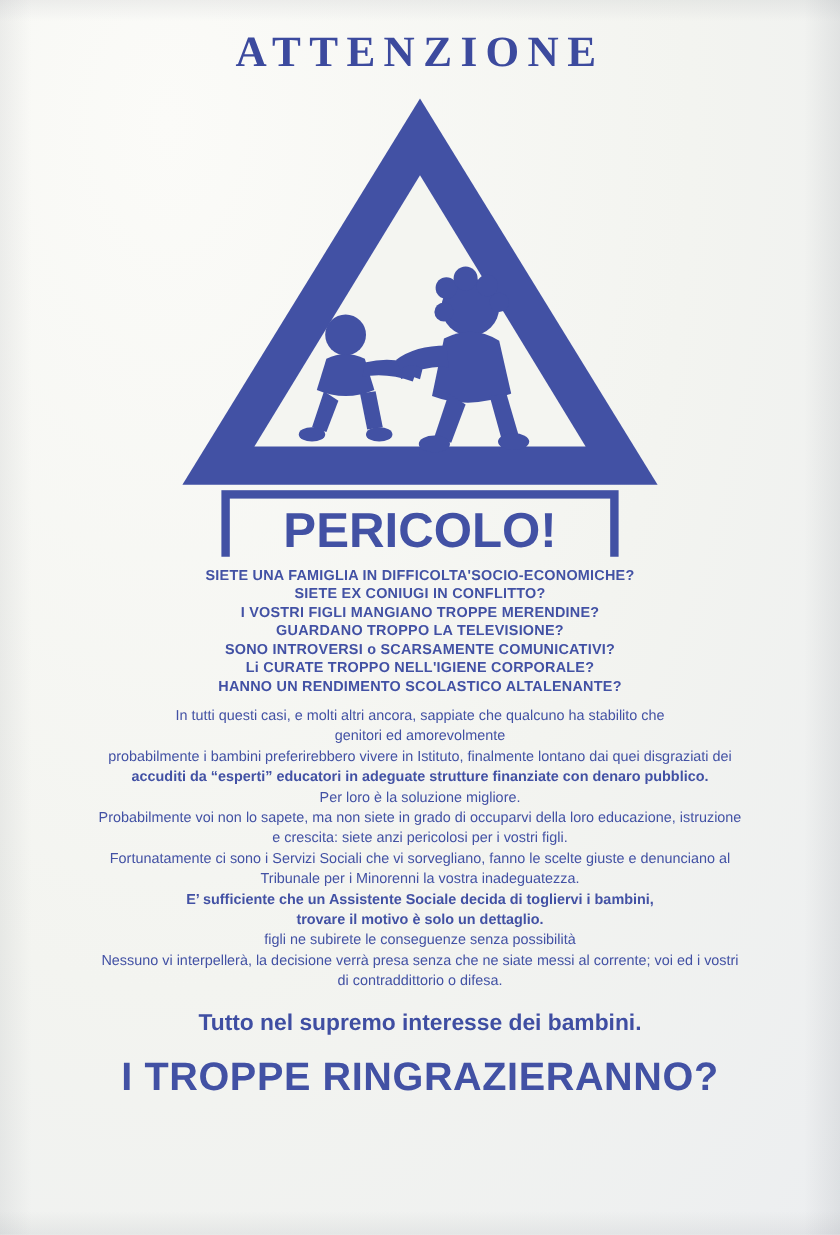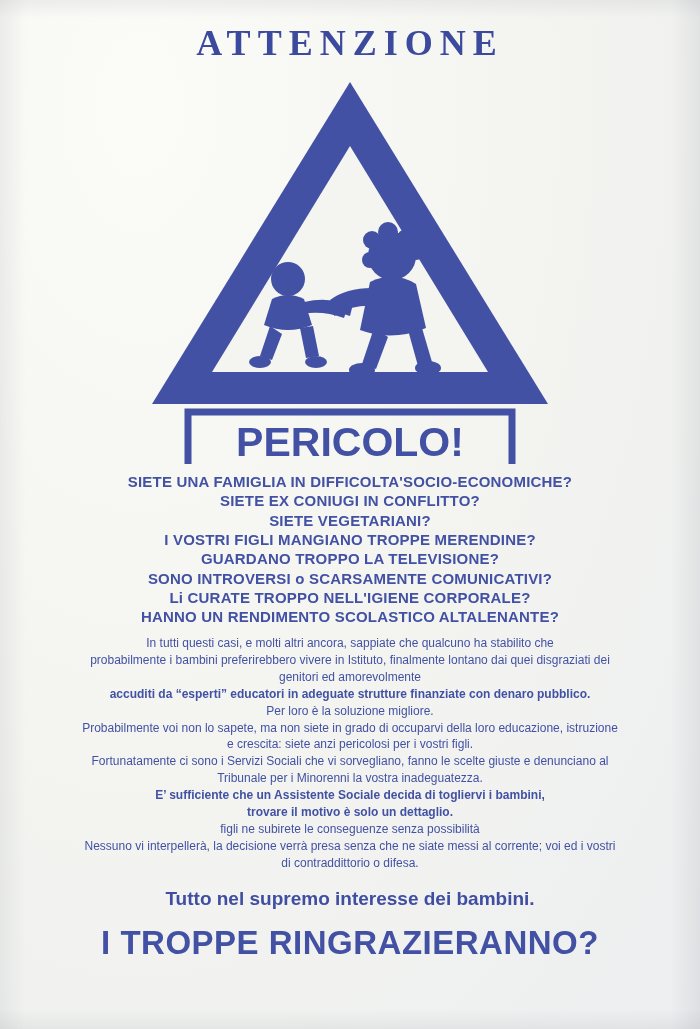--- a/index.html
+++ b/index.html
@@ -54,21 +54,21 @@
     width: 420px;
     height: 390px;
     position: relative;
   }
   .sign-wrap svg { display: block; }
 
   .questions {
     margin: 8px auto 0 auto;
     width: 96%;
     font-weight: bold;
-    font-size: 15px;
+    font-size: 12px;
     line-height: 1.29;
     letter-spacing: 0.2px;
     color: #4251a4;
   }
   .questions div { white-space: nowrap; }
 
   .body-text {
     margin: 9px auto 16px auto;
     width: 93%;
     font-size: 12px;
@@ -142,32 +142,31 @@
         </g>
 
         <text x="210" y="382" text-anchor="middle" font-family="Liberation Sans, sans-serif" font-size="41" font-weight="bold" fill="#4251a4">PERICOLO!</text>
         <text x="210" y="418" text-anchor="middle" font-family="Liberation Sans, sans-serif" font-size="31" font-weight="bold" fill="#4251a4">SERVIZI SOCIALI</text>
       </svg>
     </div>
 
     <div class="questions">
       <div>SIETE UNA FAMIGLIA IN DIFFICOLTA'SOCIO-ECONOMICHE?</div>
       <div>SIETE EX CONIUGI IN CONFLITTO?</div>
-      <div>SIETE VEGETARIANI?</div>
       <div>I VOSTRI FIGLI MANGIANO TROPPE MERENDINE?</div>
       <div>GUARDANO TROPPO LA TELEVISIONE?</div>
       <div>SONO INTROVERSI o SCARSAMENTE COMUNICATIVI?</div>
       <div>Li CURATE TROPPO NELL'IGIENE CORPORALE?</div>
       <div>HANNO UN RENDIMENTO SCOLASTICO ALTALENANTE?</div>
     </div>
 
     <div class="body-text">
       <p>In tutti questi casi, e molti altri ancora, sappiate che qualcuno ha stabilito che</p>
+      <p>genitori ed amorevolmente</p>
       <p>probabilmente i bambini preferirebbero vivere in Istituto, finalmente lontano dai quei disgraziati dei</p>
-      <p>genitori ed amorevolmente</p>
       <p class="bold">accuditi da “esperti” educatori in adeguate strutture finanziate con denaro pubblico.</p>
       <p>Per loro è la soluzione migliore.</p>
       <p>Probabilmente voi non lo sapete, ma non siete in grado di occuparvi della loro educazione, istruzione</p>
       <p>e crescita: siete anzi pericolosi per i vostri figli.</p>
       <p>Fortunatamente ci sono i Servizi Sociali che vi sorvegliano, fanno le scelte giuste e denunciano al</p>
       <p>Tribunale per i Minorenni la vostra inadeguatezza.</p>
       <p class="bold">E’ sufficiente che un Assistente Sociale decida di togliervi i bambini,</p>
       <p class="bold">trovare il motivo è solo un dettaglio.</p>
       <p>figli ne subirete le conseguenze senza possibilità</p>
       <p>Nessuno vi interpellerà, la decisione verrà presa senza che ne siate messi al corrente; voi ed i vostri</p>

